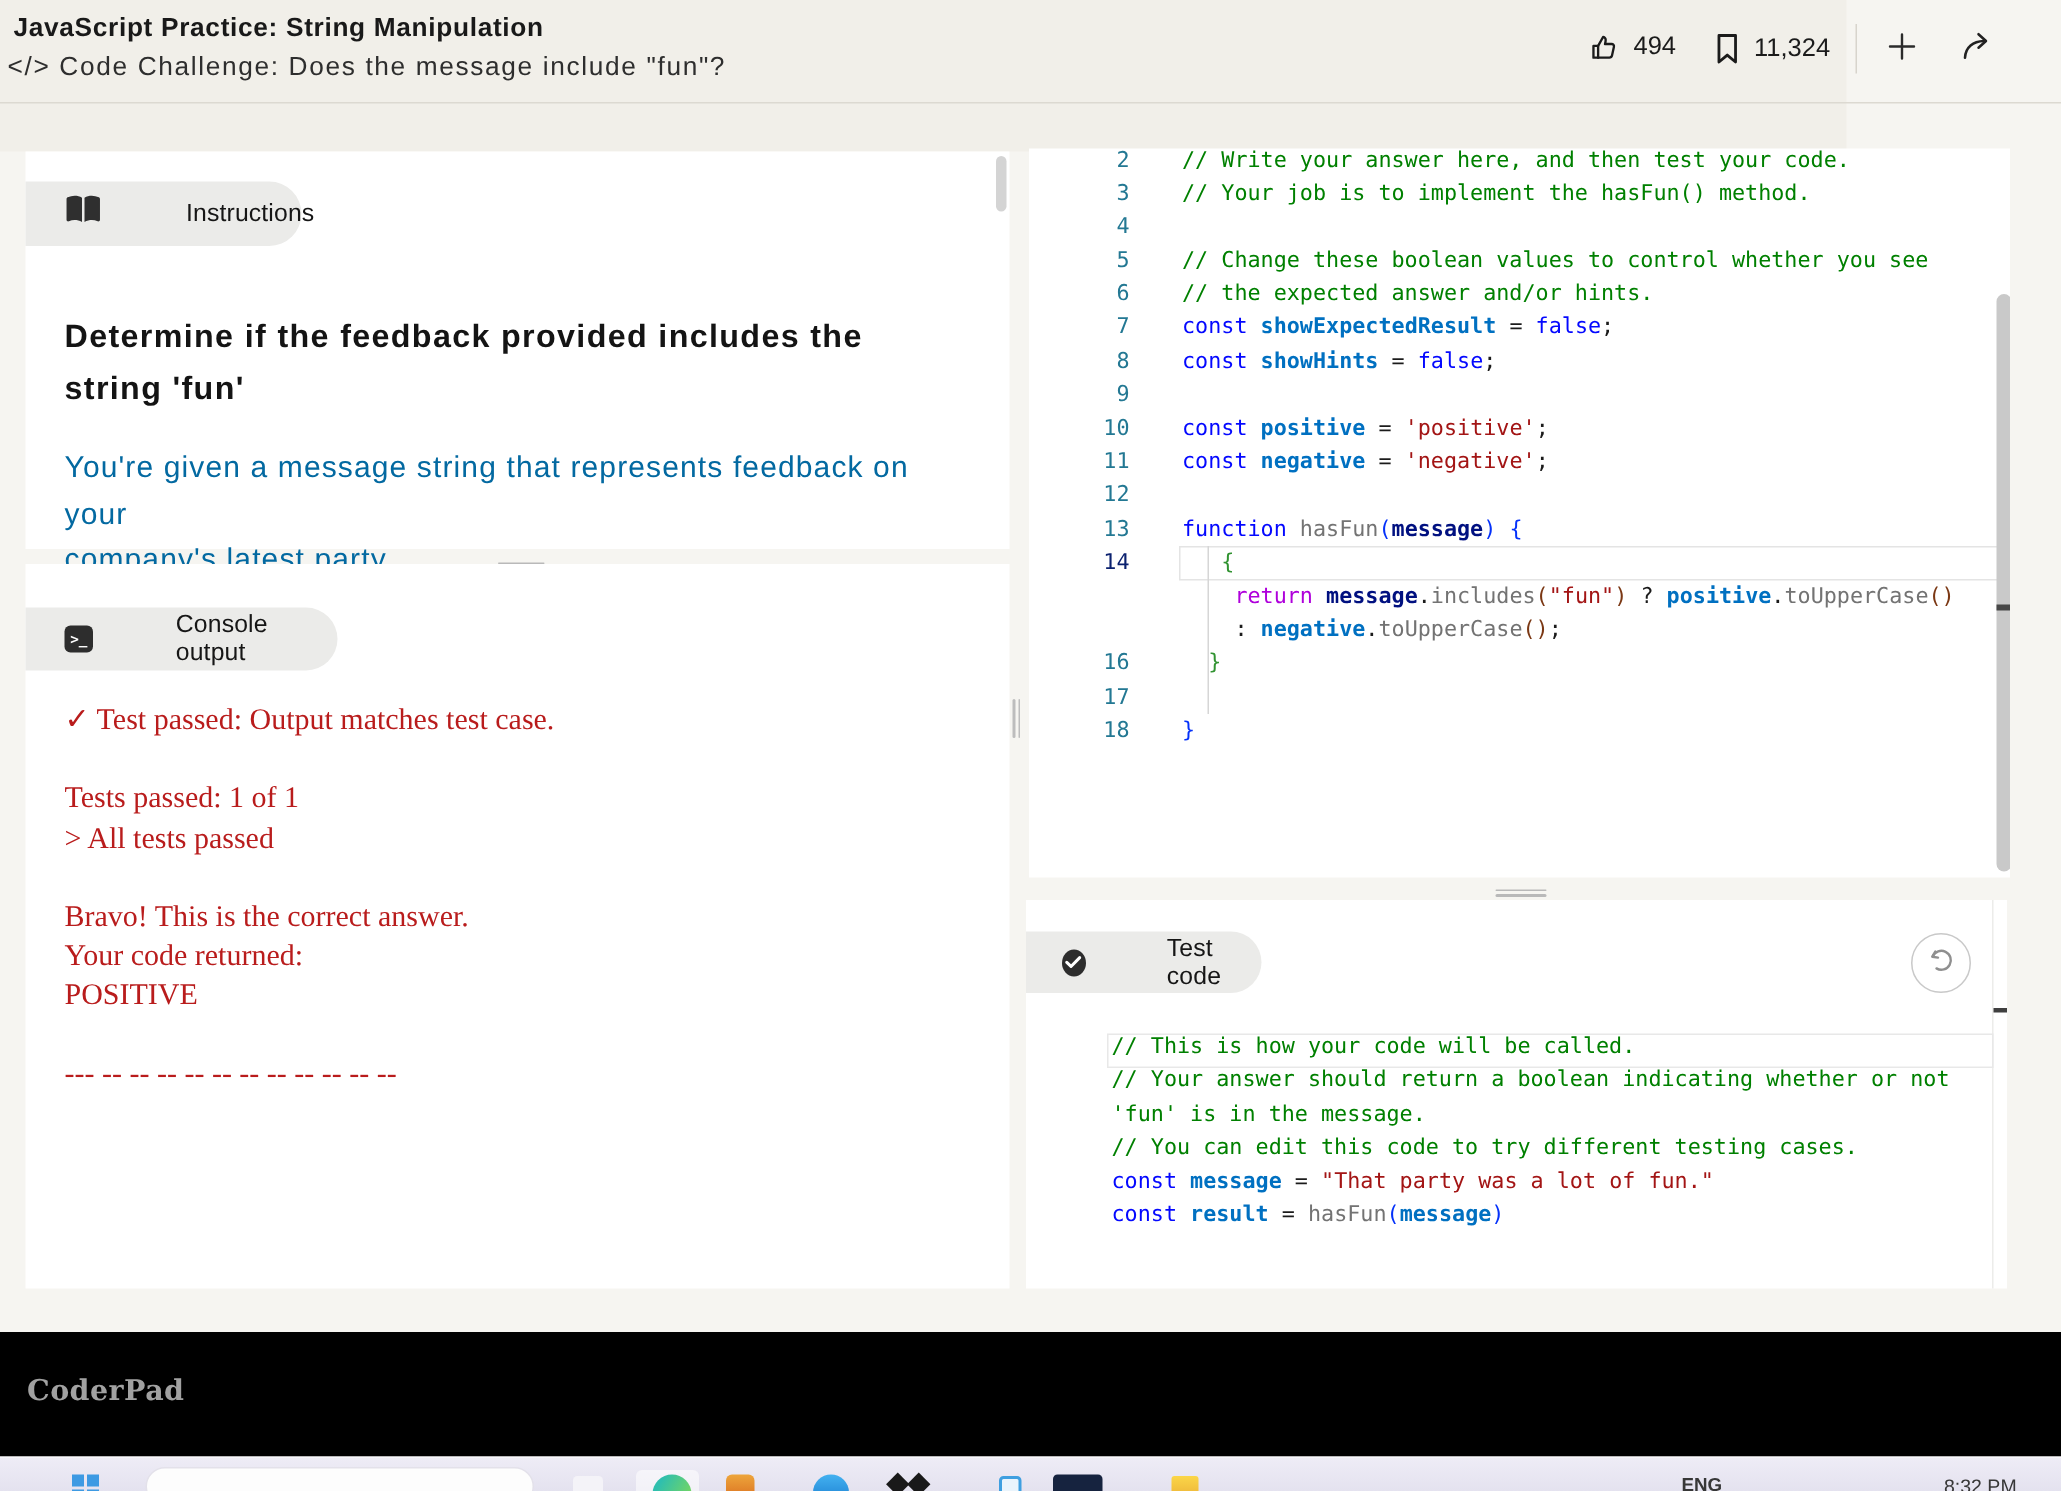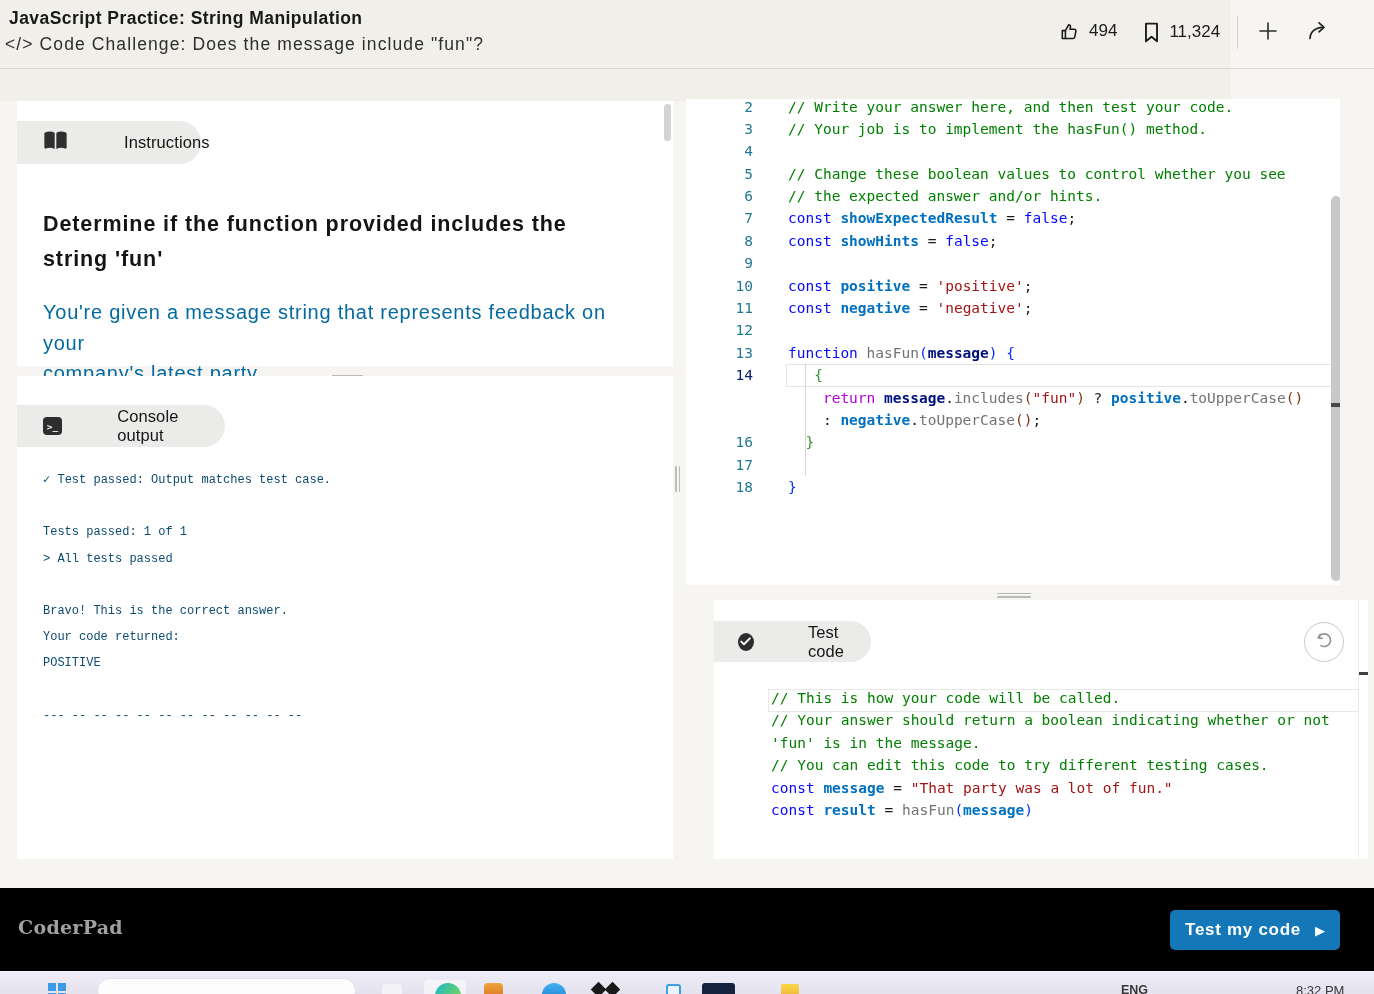--- a/index.html
+++ b/index.html
@@ -34,22 +34,22 @@
   #instr-heading { left:26px; top:106px; width:600px; font-size:21.5px; line-height:35px; font-weight:700; color:#141414; letter-spacing:.9px; }
   #instr-body { left:26px; top:196px; width:600px; font-size:20px; line-height:30.5px; color:#0369a1; letter-spacing:.75px; }
   #sb-instructions { left:647px; top:3px; width:7px; height:37px; border-radius:4px; background:#d4d4d4; }
 
   
   #panel-console { left:17px; top:376px; width:656px; height:483px; }
   #pill-console { top:29px; width:208px; height:42px; }
   #console-icon { width:20px; height:18px; margin:0 15px 0 26px; background:#2d2d2d; border-radius:4px;
                   color:#fff; font-family:"DejaVu Sans Mono", monospace; font-size:9.5px; font-weight:700;
                   display:flex; align-items:center; justify-content:center; letter-spacing:0; }
-  #console-text { left:26px; top:91px; font-family:Liberation Mono, monospace;
-                  font-size:12px; line-height:26.2px; color:#0c4a6e; white-space:pre; }
+  #console-text { left:26px; top:91px; font-family:Liberation Serif, serif;
+                  font-size:20px; line-height:26.2px; color:#b91c1c; white-space:pre; }
 
   
   .hline { position:absolute; height:1.6px; background:#b9b9b9; border-radius:1px; }
   .vline { position:absolute; width:1.6px; background:#bdbdbd; border-radius:1px; }
 
   
   .code-font { font-family:"DejaVu Sans Mono", monospace; font-size:14.5px; white-space:pre; }
   #panel-editor { left:686px; top:99px; width:654px; height:486px; overflow:hidden; }
   #editor-rows { position:absolute; left:0; top:-3.7px; width:100%; }
   .ed-row { height:22.4px; display:flex; align-items:center; }
@@ -68,21 +68,21 @@
   .tk-fn      { color:#737373; }
   .tk-cvar    { color:#0070c1; font-weight:700; }
   .tk-param   { color:#001080; font-weight:600; }
   .tk-str     { color:#a31515; }
   .tk-pun     { color:#1b1b1b; }
   .tk-br1     { color:#0431fa; }
   .tk-br2     { color:#319331; }
   .tk-br3     { color:#7b3814; }
 
   
-  #panel-test { left:714px; top:600px; width:654px; height:259px; }
+  #panel-test { left:684px; top:600px; width:654px; height:259px; }
   #pill-test { top:21px; width:157px; height:41px; }
   #test-check { width:18px; height:18px; border-radius:50%; background:#2d2d2d; margin:0 14px 0 24px;
                 display:flex; align-items:center; justify-content:center; }
   #test-reset { position:absolute; left:590px; top:22px; width:40px; height:40px; border-radius:50%;
                 background:#fff; border:1px solid #c9c9c9; display:flex; align-items:center; justify-content:center; cursor:pointer; }
   #test-rightline { position:absolute; left:644px; top:0; width:1px; height:259px; background:#ececea; }
   #test-activeline { position:absolute; left:54px; top:89px; width:591px; height:23.4px; border:1px solid #e8e8e8; }
   #test-rows { position:absolute; left:57px; top:90px; }
   .test-row { height:22.4px; display:flex; }
   #test-cursormark { left:645px; top:72px; width:9px; height:3px; background:#3f3f3f; }
@@ -165,21 +165,21 @@
   <div class="pill" id="pill-instructions">
     <span class="pill-icon">
       <svg width="25" height="22" viewBox="0 0 24 21" fill="#2f2f2f">
         <path d="M11.2 2.6C8.6 1 5.2.9 2 2.3c-.4.2-.7.6-.7 1.1v13.3c0 .8.8 1.3 1.5 1 2.7-1.1 5.6-1 8.4.5V2.6z"></path>
         <path d="M12.8 2.6C15.4 1 18.8.9 22 2.3c.4.2.7.6.7 1.1v13.3c0 .8-.8 1.3-1.5 1-2.7-1.1-5.6-1-8.4.5V2.6z"></path>
       </svg>
     </span>
     <span class="pill-label">Instructions</span>
   </div>
   <div class="abs" id="instr-heading">
-      <div>Determine if the function provided includes the</div>
+      <div>Determine if the feedback provided includes the</div>
       <div>string 'fun'</div>
     </div>
   <div class="abs" id="instr-body">
       <div>You're given a message string that represents feedback on your</div>
       <div>company's latest party.</div>
     </div>
   <div class="abs" id="sb-instructions"></div>
 </div>
 
 <div class="hline" style="left:332px; top:374.6px; width:31px;"></div>
@@ -234,24 +234,20 @@
     </span>
   </button>
   <div id="test-rightline"></div>
   <div id="test-activeline"></div>
   <div id="test-rows" class="code-font"><div class="test-row active"><span class=""><span class="tk-comment">// This is how your code will be called.</span></span></div><div class="test-row"><span class=""><span class="tk-comment">// Your answer should return a boolean indicating whether or not</span></span></div><div class="test-row"><span class=""><span class="tk-comment">'fun' is in the message.</span></span></div><div class="test-row"><span class=""><span class="tk-comment">// You can edit this code to try different testing cases.</span></span></div><div class="test-row"><span class=""><span class="tk-kw">const</span><span class="tk-pun"> </span><span class="tk-cvar">message</span><span class="tk-pun"> = </span><span class="tk-str">"That party was a lot of fun."</span></span></div><div class="test-row"><span class=""><span class="tk-kw">const</span><span class="tk-pun"> </span><span class="tk-cvar">result</span><span class="tk-pun"> = </span><span class="tk-fn">hasFun</span><span class="tk-br1">(</span><span class="tk-cvar">message</span><span class="tk-br1">)</span></span></div></div>
   <div class="abs" id="test-cursormark"></div>
 </div>
 
 <div class="abs" id="footer">
   <div class="abs" id="footer-logo">CoderPad</div>
-  <button id="run-btn">
-    <span class="lbl">Test my code</span>
-    <span class="play">▶</span>
-  </button>
 </div>
 
 <div class="abs" id="taskbar">
   <div class="abs" id="tb-win">
       <div></div>
       <div></div>
       <div></div>
       <div></div>
     </div>
   <div class="abs" id="tb-search"></div>

